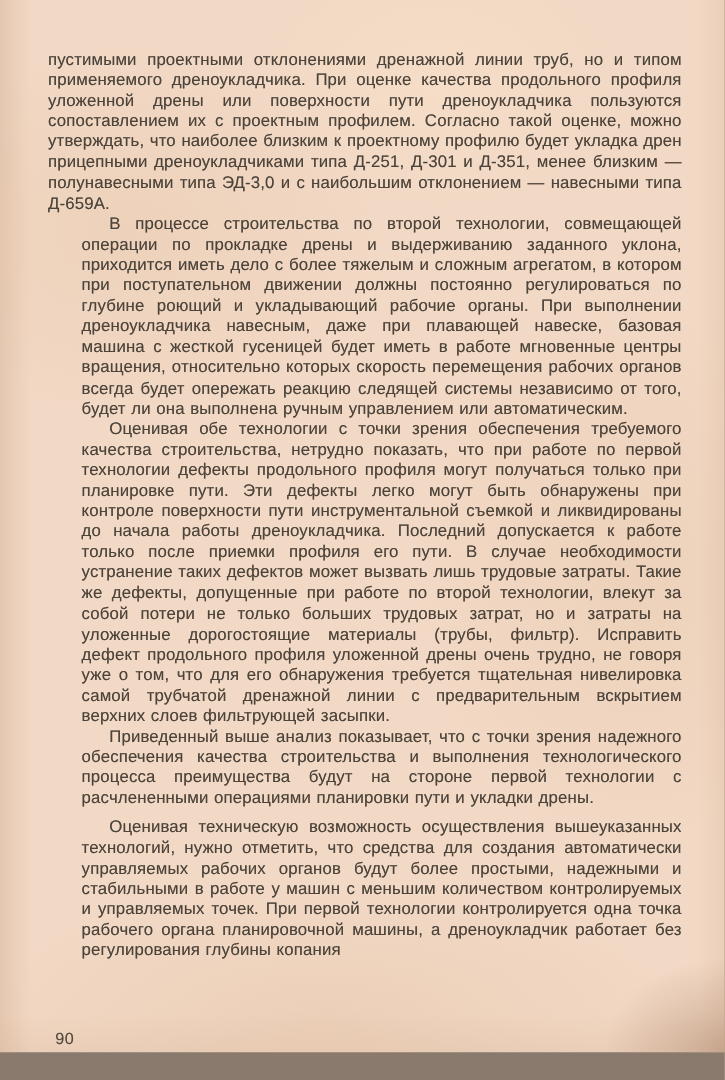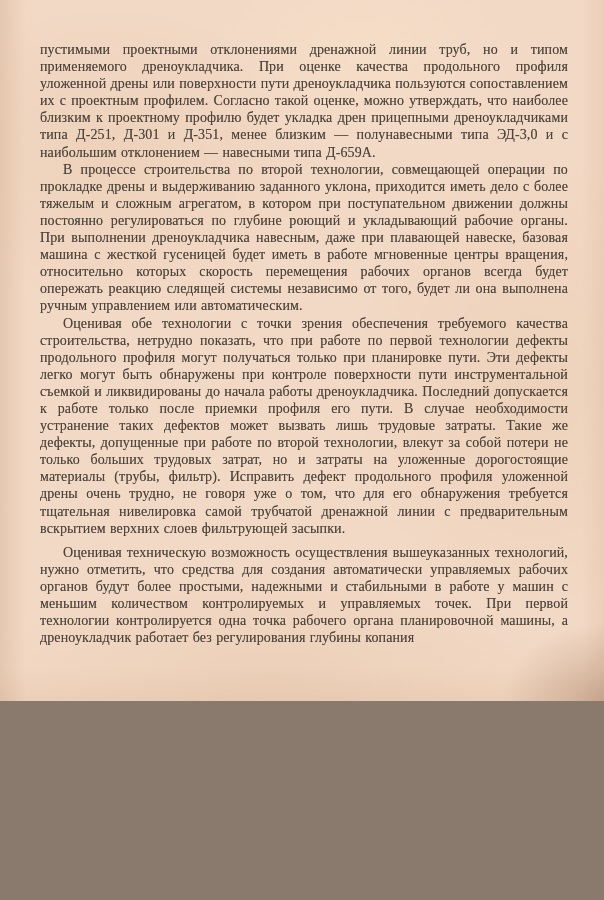--- a/index.html
+++ b/index.html
@@ -3,53 +3,54 @@
 <meta charset="utf-8">
 <style>
   html, body {
     margin: 0;
     padding: 0;
     background: #8a7a6d;
   }
   .page {
     position: relative;
     width: 604px;
-    height: 701px;
+    height: 877px;
     overflow: hidden;
     background-color: #f2d9c5;
     background-image:
       radial-gradient(ellipse 300px 220px at 18% 22%, rgba(225,189,160,0.28), transparent 70%),
       radial-gradient(ellipse 260px 320px at 88% 55%, rgba(226,192,162,0.30), transparent 72%),
       radial-gradient(ellipse 420px 160px at 45% 97%, rgba(219,181,150,0.28), transparent 70%),
       radial-gradient(ellipse 200px 140px at 60% 8%, rgba(247,224,202,0.55), transparent 75%),
       radial-gradient(ellipse 130px 100px at 100% 100%, rgba(168,128,102,0.50), transparent 78%),
       linear-gradient(90deg, rgba(198,158,128,0.30) 0px, rgba(198,158,128,0.0) 26px),
       linear-gradient(270deg, rgba(205,167,137,0.22) 0px, rgba(205,167,137,0.0) 22px),
       linear-gradient(0deg, rgba(205,165,135,0.18) 0px, rgba(205,165,135,0.0) 34px);
-    font-family: Liberation Serif, serif;
+    font-family: Liberation Sans, sans-serif;
   }
   .textblock {
     position: absolute;
     left: 40px;
     top: 41px;
     width: 528px;
     color: #4c443b;
     font-size: 14px;
     line-height: 17.1px;
     text-align: justify;
     letter-spacing: 0.12px;
     word-spacing: 0.6px;
     text-shadow: 0 0 0.5px rgba(80,70,58,0.55);
   }
   .textblock p {
     margin: 0;
     padding: 0;
   }
   .textblock p.indent {
     text-indent: 23px;
+    margin-left: 28px;
   }
   .textblock p.spaced {
     margin-top: 7px;
   }
   .page-number {
     position: absolute;
     left: 46px;
     top: 858px;
     font-size: 13.5px;
     color: #564a3e;
@@ -58,16 +59,17 @@
   }
 </style>
 </head>
 <body>
 
 <div class="page">
   <div class="textblock">
     <p>пустимыми проектными отклонениями дренажной линии труб, но и типом применяемого дреноукладчика. При оценке качества продольного профиля уложенной дрены или поверхности пути дреноукладчика пользуются сопоставлением их с проектным профилем. Согласно такой оценке, можно утверждать, что наиболее близким к проектному профилю будет укладка дрен прицепными дреноукладчиками типа Д-251, Д-301 и Д-351, менее близким — полунавесными типа ЭД-3,0 и с наибольшим отклонением — навесными типа Д-659А.</p>
     <p class="indent">В процессе строительства по второй технологии, совмещающей операции по прокладке дрены и выдерживанию заданного уклона, приходится иметь дело с более тяжелым и сложным агрегатом, в котором при поступательном движении должны постоянно регулироваться по глубине роющий и укладывающий рабочие органы. При выполнении дреноукладчика навесным, даже при плавающей навеске, базовая машина с жесткой гусеницей будет иметь в работе мгновенные центры вращения, относительно которых скорость перемещения рабочих органов всегда будет опережать реакцию следящей системы независимо от того, будет ли она выполнена ручным управлением или автоматическим.</p>
     <p class="indent">Оценивая обе технологии с точки зрения обеспечения требуемого качества строительства, нетрудно показать, что при работе по первой технологии дефекты продольного профиля могут получаться только при планировке пути. Эти дефекты легко могут быть обнаружены при контроле поверхности пути инструментальной съемкой и ликвидированы до начала работы дреноукладчика. Последний допускается к работе только после приемки профиля его пути. В случае необходимости устранение таких дефектов может вызвать лишь трудовые затраты. Такие же дефекты, допущенные при работе по второй технологии, влекут за собой потери не только больших трудовых затрат, но и затраты на уложенные дорогостоящие материалы (трубы, фильтр). Исправить дефект продольного профиля уложенной дрены очень трудно, не говоря уже о том, что для его обнаружения требуется тщательная нивелировка самой трубчатой дренажной линии с предварительным вскрытием верхних слоев фильтрующей засыпки.</p>
+    <p class="indent">Приведенный выше анализ показывает, что с точки зрения надежного обеспечения качества строительства и выполнения технологического процесса преимущества будут на стороне первой технологии с расчлененными операциями планировки пути и укладки дрены.</p>
     <p class="indent spaced">Оценивая техническую возможность осуществления вышеуказанных технологий, нужно отметить, что средства для создания автоматически управляемых рабочих органов будут более простыми, надежными и стабильными в работе у машин с меньшим количеством контролируемых и управляемых точек. При первой технологии контролируется одна точка рабочего органа планировочной машины, а дреноукладчик работает без регулирования глубины копания</p>
   </div>
   <div class="page-number">90</div>
 </div>
 
 </body></html>

